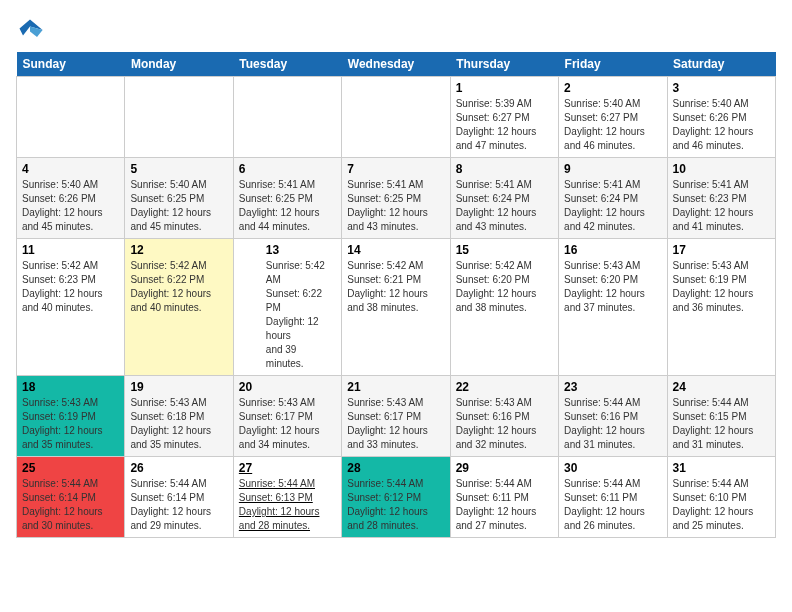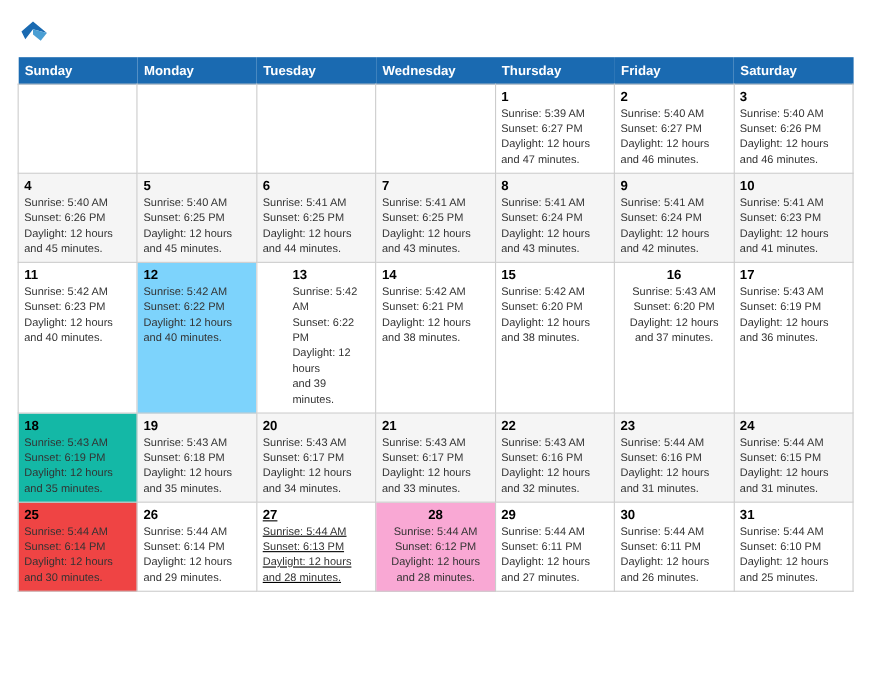--- a/index.html
+++ b/index.html
@@ -185,21 +185,21 @@
         </td>
       </tr>
       <tr>
         <td style="background-color: rgb(255, 255, 255);">
           <div class="day-number">11</div>
           <div class="day-info" style="white-space: pre-line;">Sunrise: 5:42 AM
 Sunset: 6:23 PM
 Daylight: 12 hours
 and 40 minutes.</div>
         </td>
-        <td style="background-color: #7dd3fc; margin-top: 20px;">
+        <td style="background-color: #fef9c3; margin-top: 20px;">
           <div class="day-number">12</div>
           <div class="day-info" style="white-space: pre-line;">Sunrise: 5:42 AM
 Sunset: 6:22 PM
 Daylight: 12 hours
 and 40 minutes.</div>
         </td>
         <td style="background-color: rgb(255, 255, 255); padding-left: 32px;">
           <div class="day-number">13</div>
           <div class="day-info" style="white-space: pre-line;">Sunrise: 5:42 AM
 Sunset: 6:22 PM
@@ -213,21 +213,21 @@
 Daylight: 12 hours
 and 38 minutes.</div>
         </td>
         <td style="background-color: rgb(255, 255, 255);">
           <div class="day-number">15</div>
           <div class="day-info" style="white-space: pre-line;">Sunrise: 5:42 AM
 Sunset: 6:20 PM
 Daylight: 12 hours
 and 38 minutes.</div>
         </td>
-        <td style="background-color: rgb(255, 255, 255); text-align: center;">
+        <td style="background-color: rgb(255, 255, 255);">
           <div class="day-number">16</div>
           <div class="day-info" style="white-space: pre-line;">Sunrise: 5:43 AM
 Sunset: 6:20 PM
 Daylight: 12 hours
 and 37 minutes.</div>
         </td>
         <td style="background-color: rgb(255, 255, 255);">
           <div class="day-number">17</div>
           <div class="day-info" style="white-space: pre-line;">Sunrise: 5:43 AM
 Sunset: 6:19 PM
@@ -301,21 +301,21 @@
 Daylight: 12 hours
 and 29 minutes.</div>
         </td>
         <td style="background-color: rgb(255, 255, 255); text-decoration: underline;">
           <div class="day-number">27</div>
           <div class="day-info" style="white-space: pre-line;">Sunrise: 5:44 AM
 Sunset: 6:13 PM
 Daylight: 12 hours
 and 28 minutes.</div>
         </td>
-        <td style="background-color: #f9a8d4; text-align: center;">
+        <td style="background-color: #14b8a6;">
           <div class="day-number">28</div>
           <div class="day-info" style="white-space: pre-line;">Sunrise: 5:44 AM
 Sunset: 6:12 PM
 Daylight: 12 hours
 and 28 minutes.</div>
         </td>
         <td style="background-color: rgb(255, 255, 255);">
           <div class="day-number">29</div>
           <div class="day-info" style="white-space: pre-line;">Sunrise: 5:44 AM
 Sunset: 6:11 PM

